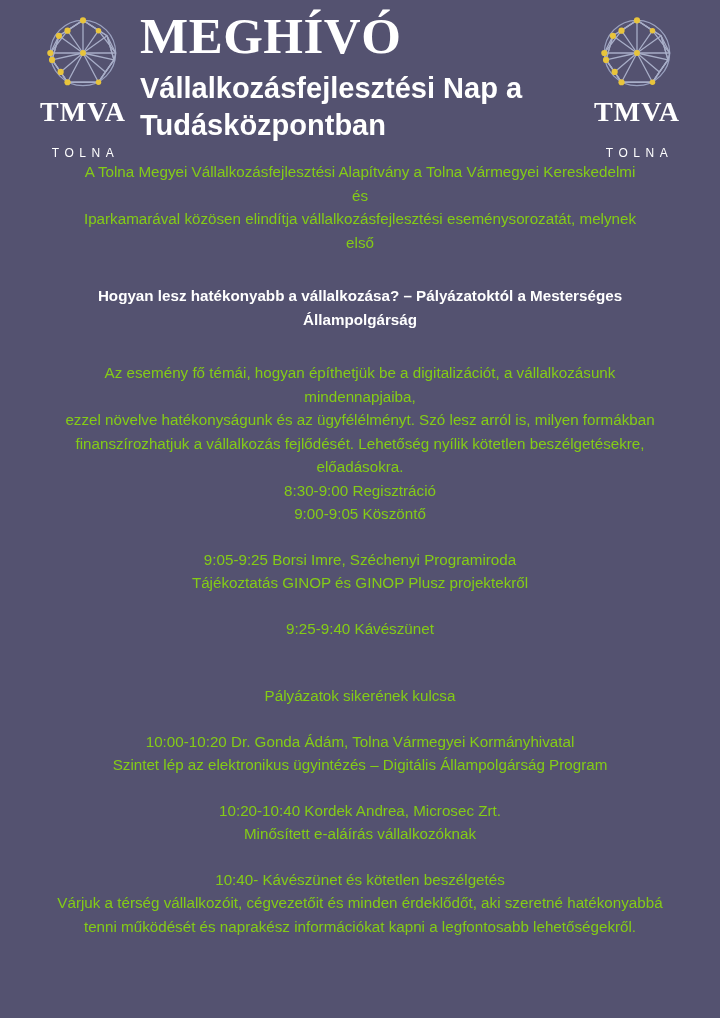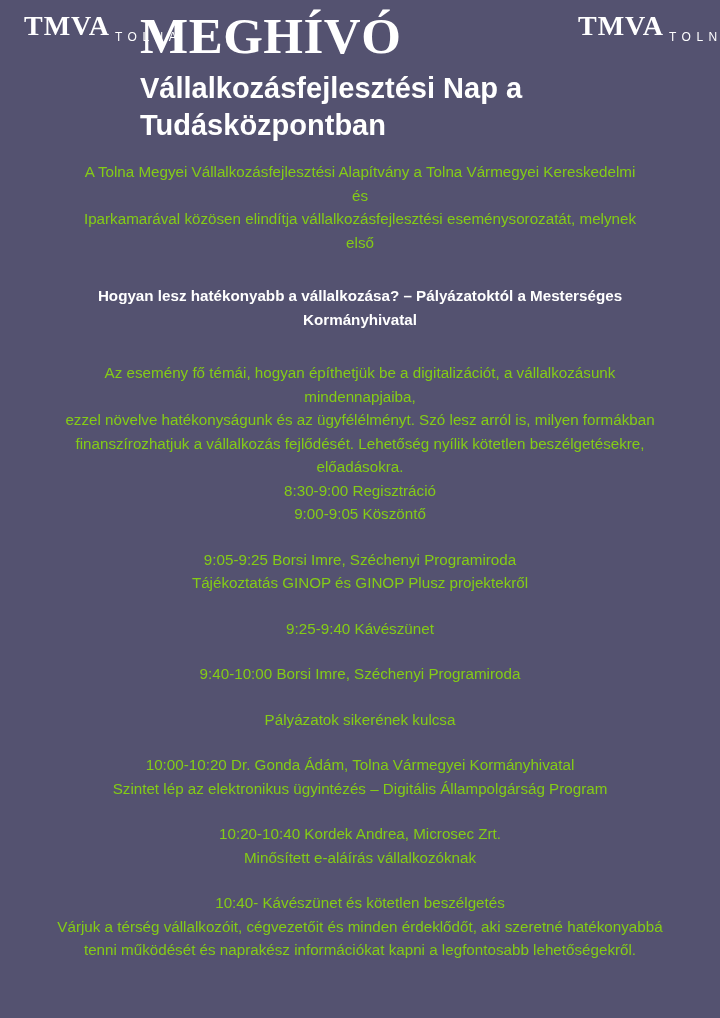--- a/index.html
+++ b/index.html
@@ -29,21 +29,22 @@
     position: relative;
     height: 160px;
     width: 720px;
   }
 
   .logo {
     position: absolute;
     top: 10px;
     width: 118px;
     display: flex;
-    flex-direction: row;
+    flex-direction: column;
+    align-items: center;
   }
   .logo-left  { left: 24px; }
   .logo-right { right: 24px; }
 
   .logo-mark {
     width: 86px;
     height: 86px;
     display: block;
   }
 
@@ -202,21 +203,21 @@
 
     <div class="narrow">
       <div class="blk">A Tolna Megyei Vállalkozásfejlesztési Alapítvány a Tolna Vármegyei Kereskedelmi és</div>
       <div class="blk">Iparkamarával közösen elindítja vállalkozásfejlesztési eseménysorozatát, melynek első</div>
     </div>
 
     <div class="gap-l"></div>
 
     <div class="narrower">
       <div class="blk bold">Hogyan lesz hatékonyabb a vállalkozása? – Pályázatoktól a Mesterséges</div>
-      <div class="blk bold">Kormányhivatal</div>
+      <div class="blk bold">Állampolgárság</div>
     </div>
 
     <div class="gap-l"></div>
 
     <div>
       <div class="blk">Az esemény fő témái, hogyan építhetjük be a digitalizációt, a vállalkozásunk</div>
       <div class="blk">mindennapjaiba,</div>
       <div class="blk">ezzel növelve hatékonyságunk és az ügyfélélményt. Szó lesz arról is, milyen formákban</div>
       <div class="blk">finanszírozhatjuk a vállalkozás fejlődését. Lehetőség nyílik kötetlen beszélgetésekre,</div>
       <div class="blk">előadásokra.</div>
@@ -231,21 +232,20 @@
 
       <div class="blk">9:05-9:25 Borsi Imre, Széchenyi Programiroda</div>
       <div class="blk">Tájékoztatás GINOP és GINOP Plusz projektekről</div>
 
       <div class="gap-m"></div>
 
       <div class="blk">9:25-9:40 Kávészünet</div>
 
       <div class="gap-m"></div>
 
-      <div class="blk">9:40-10:00 Borsi Imre, Széchenyi Programiroda</div>
 
       <div class="gap-m"></div>
 
       <div class="blk">Pályázatok sikerének kulcsa</div>
 
       <div class="gap-m"></div>
 
       <div class="blk">10:00-10:20 Dr. Gonda Ádám, Tolna Vármegyei Kormányhivatal</div>
       <div class="blk">Szintet lép az elektronikus ügyintézés – Digitális Állampolgárság Program</div>
 

